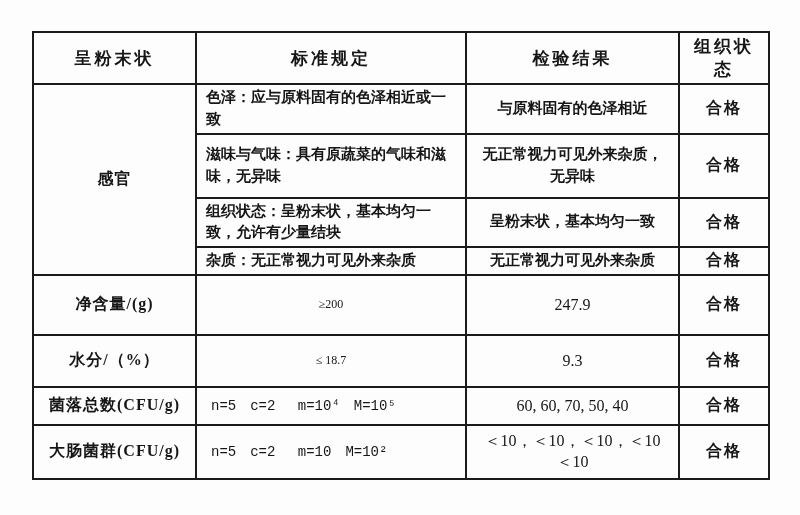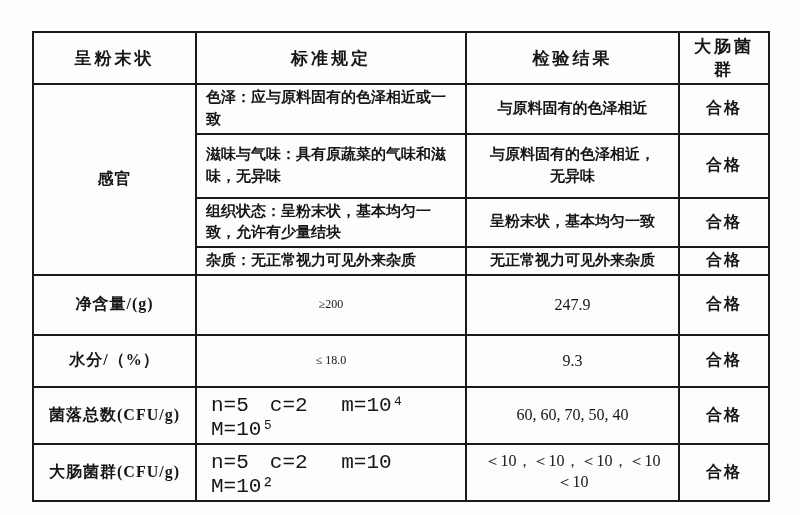--- a/index.html
+++ b/index.html
@@ -44,21 +44,21 @@
     font-weight: bold;
     line-height: 1.45;
   }
   td.std-center {
     font-size: 12px;
     font-weight: normal;
   }
   td.std-micro {
     text-align: left;
     padding-left: 14px;
-    font-size: 21px;
+    font-size: 14px;
     font-weight: normal;
     font-family: "Liberation Mono", "DejaVu Sans Mono", monospace;
   }
   td.res {
     font-size: 15px;
     font-weight: bold;
     line-height: 1.45;
   }
   td.res-num {
     font-size: 16px;
@@ -80,31 +80,31 @@
     <col style="width:163px">
     <col style="width:270px">
     <col style="width:213px">
     <col style="width:90px">
   </colgroup>
   <tbody>
       <tr style="height:50px">
     <th class="hdr">呈粉末状</th>
     <th class="hdr">标准规定</th>
     <th class="hdr">检验结果</th>
-    <th class="hdr">大肠菌群</th>
+    <th class="hdr">组织状态</th>
   </tr>
   <tr style="height:48px">
     <td class="item" rowspan="4">感官</td>
     <td class="std-left">色泽：应与原料固有的色泽相近或一致</td>
     <td class="res">与原料固有的色泽相近</td>
     <td class="judg">合格</td>
   </tr>
   <tr style="height:64px">
     <td class="std-left">滋味与气味：具有原蔬菜的气味和滋味，无异味</td>
-    <td class="res pre">与原料固有的色泽相近，
+    <td class="res pre">无正常视力可见外来杂质，
 无异味</td>
     <td class="judg">合格</td>
   </tr>
   <tr style="height:47px">
     <td class="std-left">组织状态：呈粉末状，基本均匀一致，允许有少量结块</td>
     <td class="res">呈粉末状，基本均匀一致</td>
     <td class="judg">合格</td>
   </tr>
   <tr style="height:23px">
     <td class="std-left">杂质：无正常视力可见外来杂质</td>
@@ -112,21 +112,21 @@
     <td class="judg">合格</td>
   </tr>
   <tr style="height:60px">
     <td class="item">净含量/(g)</td>
     <td class="std-center">≥200</td>
     <td class="res-num">247.9</td>
     <td class="judg">合格</td>
   </tr>
   <tr style="height:52px">
     <td class="item">水分/（%）</td>
-    <td class="std-center">≤ 18.0</td>
+    <td class="std-center">≤ 18.7</td>
     <td class="res-num">9.3</td>
     <td class="judg">合格</td>
   </tr>
   <tr style="height:38px">
     <td class="item">菌落总数(CFU/g)</td>
     <td class="std-micro pre">n=5　c=2　 m=10⁴　M=10⁵</td>
     <td class="res-num">60, 60, 70, 50, 40</td>
     <td class="judg">合格</td>
   </tr>
   <tr style="height:54px">

